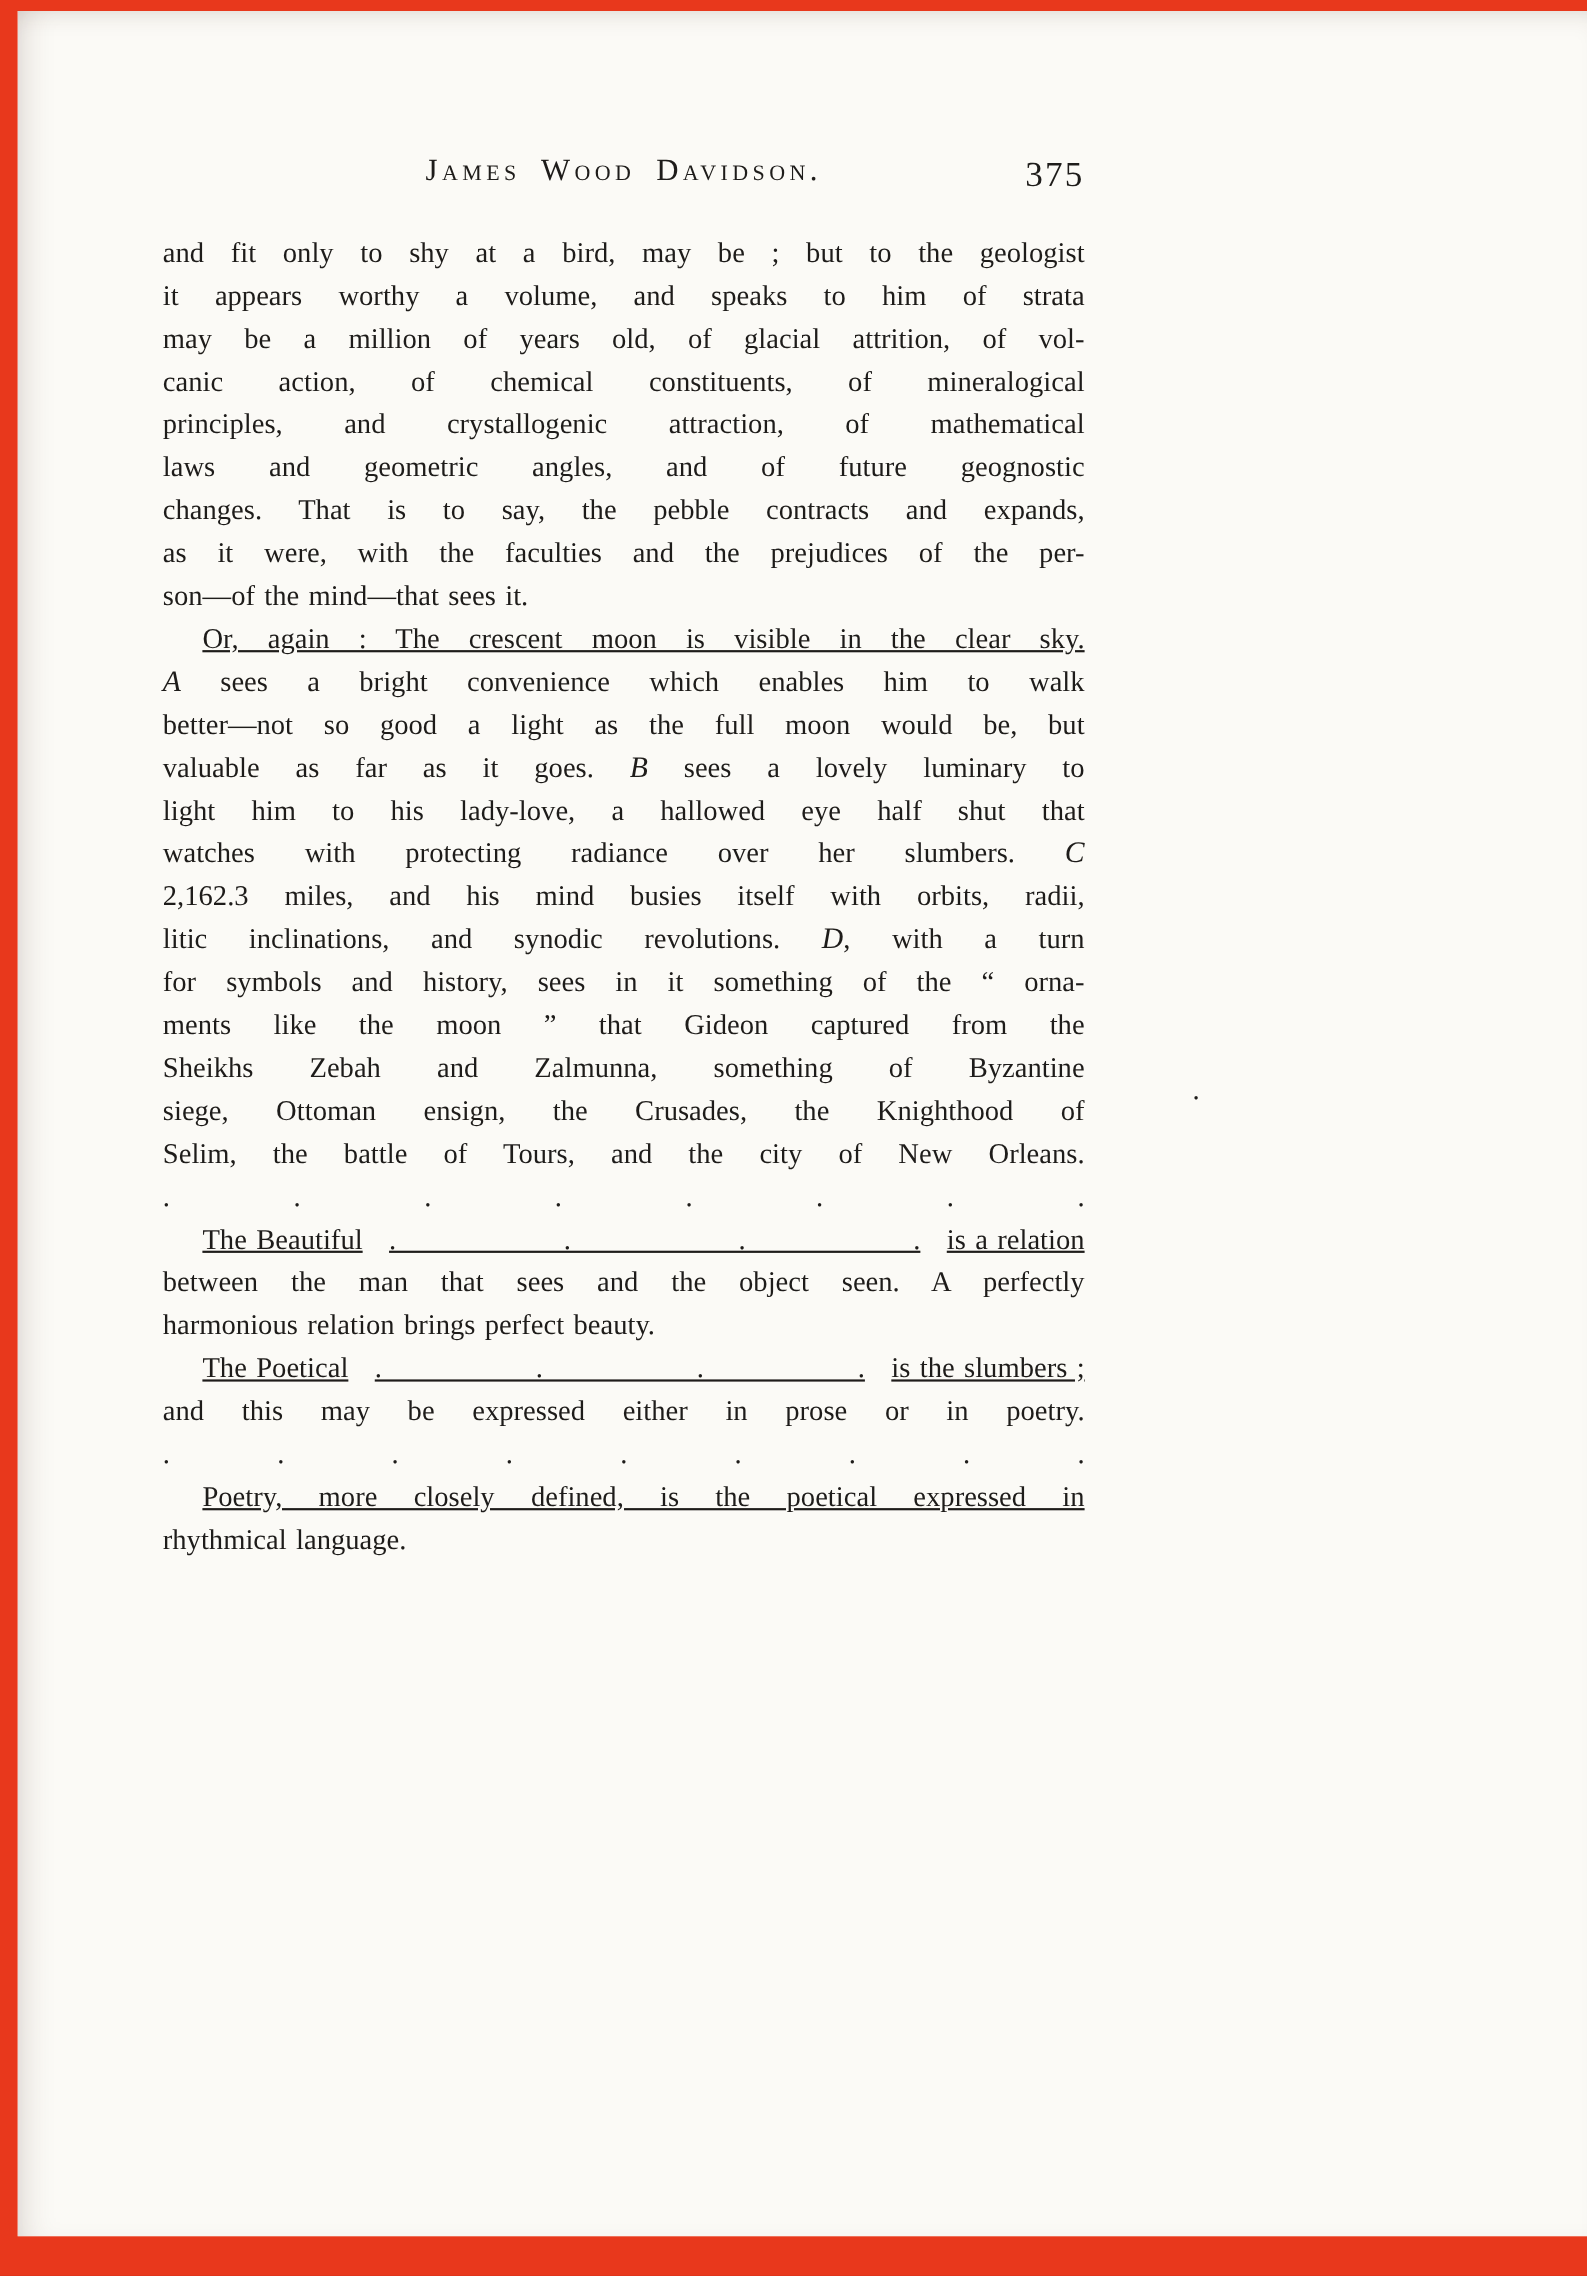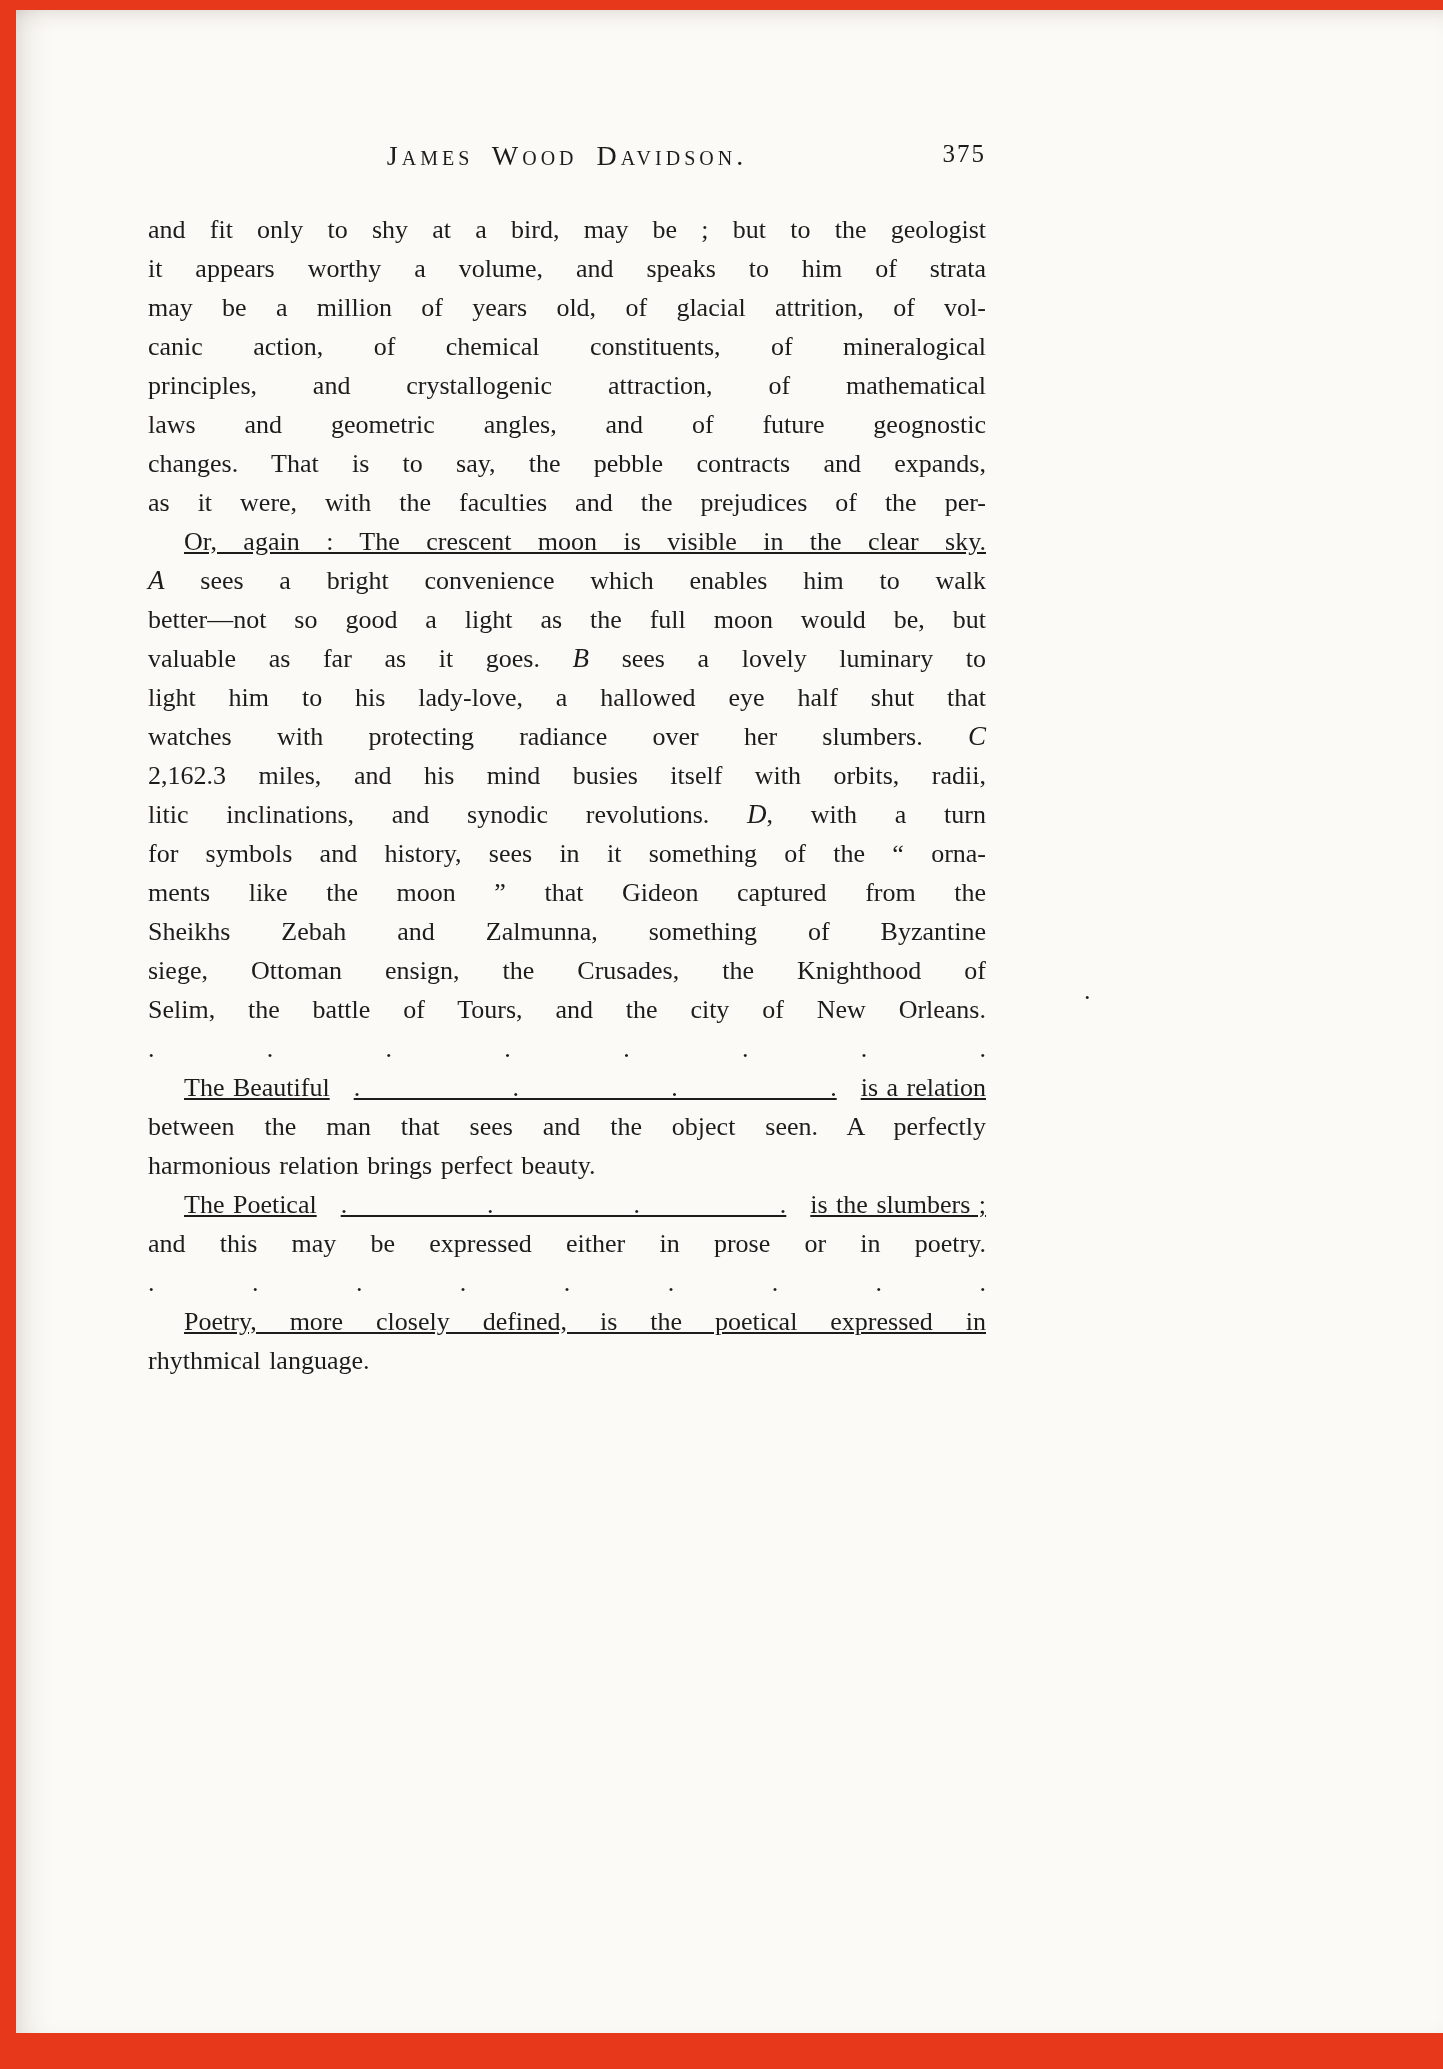--- a/index.html
+++ b/index.html
@@ -45,21 +45,21 @@
     text-align: center;
     font-variant: small-caps;
     font-size: 28px;
     letter-spacing: 4px;
     word-spacing: 8px;
   }
   .header .pagenum {
     position: absolute;
     right: 0;
     top: 0;
-    font-size: 25px;
+    font-size: 32px;
     letter-spacing: 2px;
   }
   .body .line {
     font-size: 26px;
     line-height: 39px;
     text-align: justify;
     text-align-last: justify;
     word-spacing: 2px;
   }
   .body .line.left-last {
@@ -116,20 +116,21 @@
       </div>
       <div class="body">
           <div class="line">and fit only to shy at a bird, may be ; but to the geologist</div>
           <div class="line">it appears worthy a volume, and speaks to him of strata</div>
           <div class="line">may be a million of years old, of glacial attrition, of vol-</div>
           <div class="line">canic action, of chemical constituents, of mineralogical</div>
           <div class="line">principles, and crystallogenic attraction, of mathematical</div>
           <div class="line">laws and geometric angles, and of future geognostic</div>
           <div class="line">changes. That is to say, the pebble contracts and expands,</div>
           <div class="line">as it were, with the faculties and the prejudices of the per-</div>
+          <div class="line left-last">son—of the mind—that sees it.</div>
           <div class="line indent">Or, again : The crescent moon is visible in the clear sky.</div>
           <div class="line"><i>A</i> sees a bright convenience which enables him to walk</div>
           <div class="line">better—not so good a light as the full moon would be, but</div>
           <div class="line">valuable as far as it goes. <i>B</i> sees a lovely luminary to</div>
           <div class="line">light him to his lady-love, a hallowed eye half shut that</div>
           <div class="line">watches with protecting radiance over her slumbers. <i>C</i></div>
           <div class="line">2,162.3 miles, and his mind busies itself with orbits, radii,</div>
           <div class="line">litic inclinations, and synodic revolutions. <i>D</i>, with a turn</div>
           <div class="line">for symbols and history, sees in it something of the “ orna-</div>
           <div class="line">ments like the moon ” that Gideon captured from the</div>

